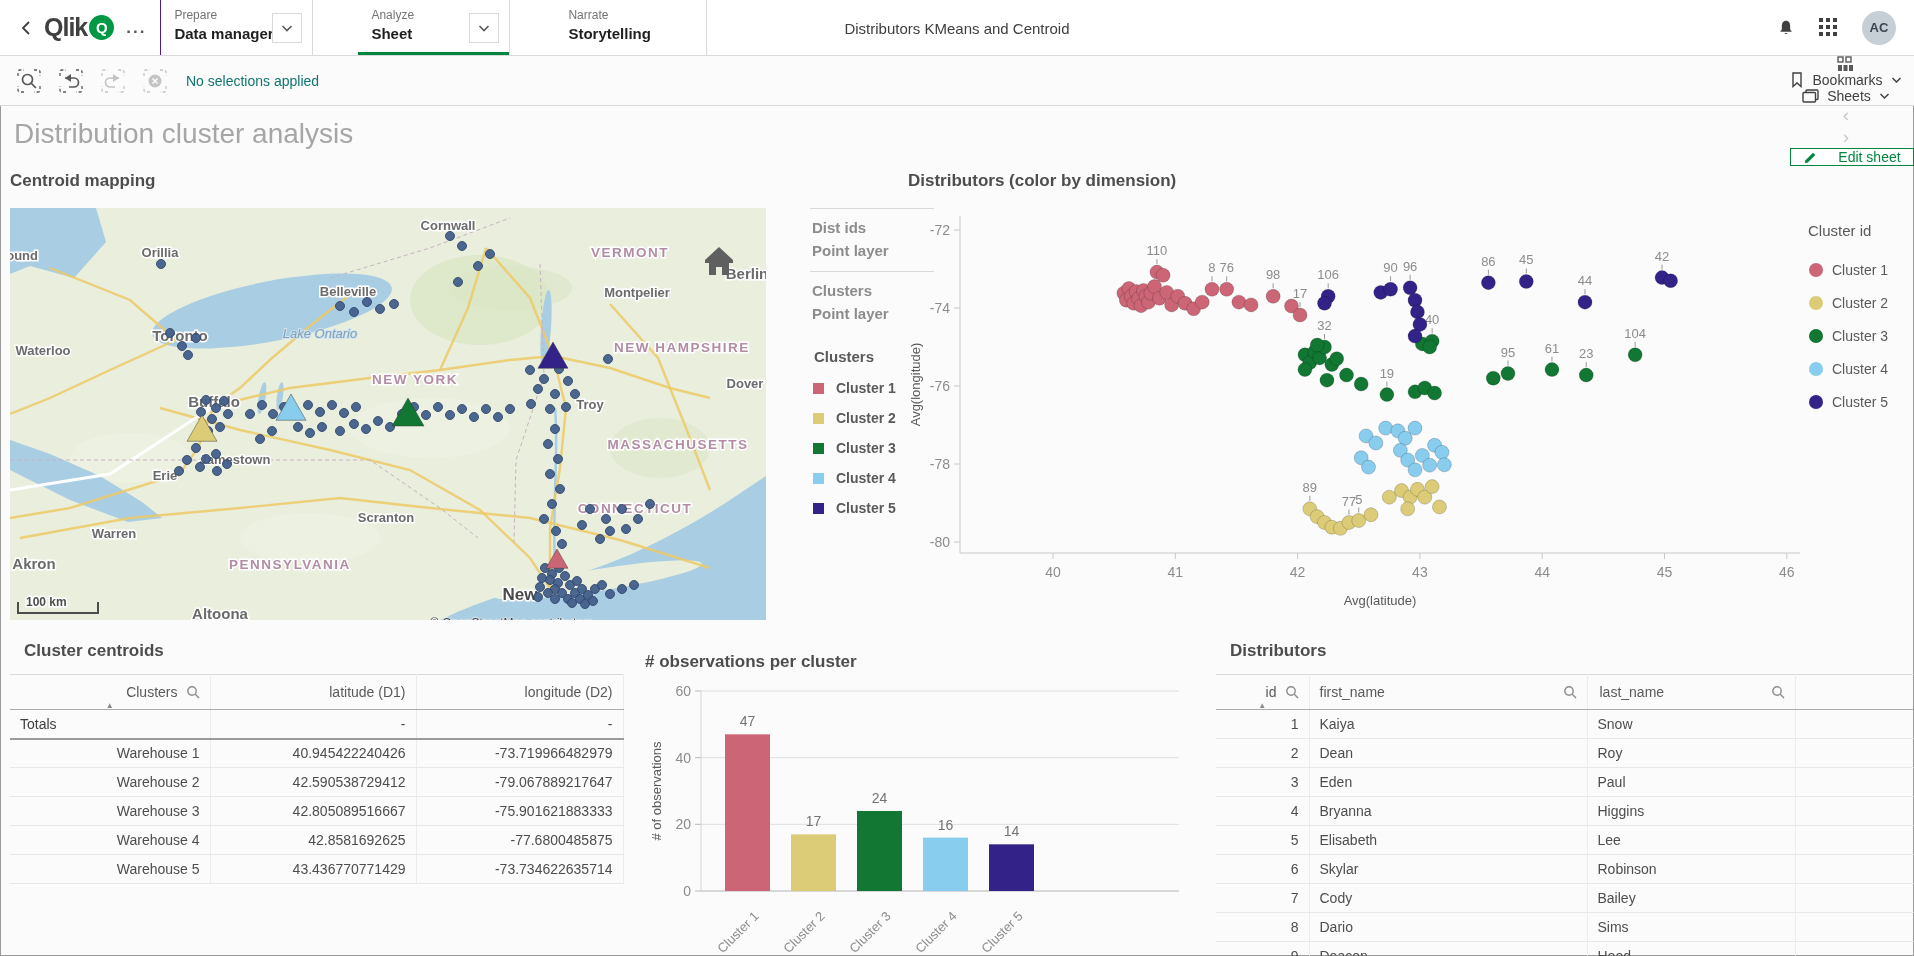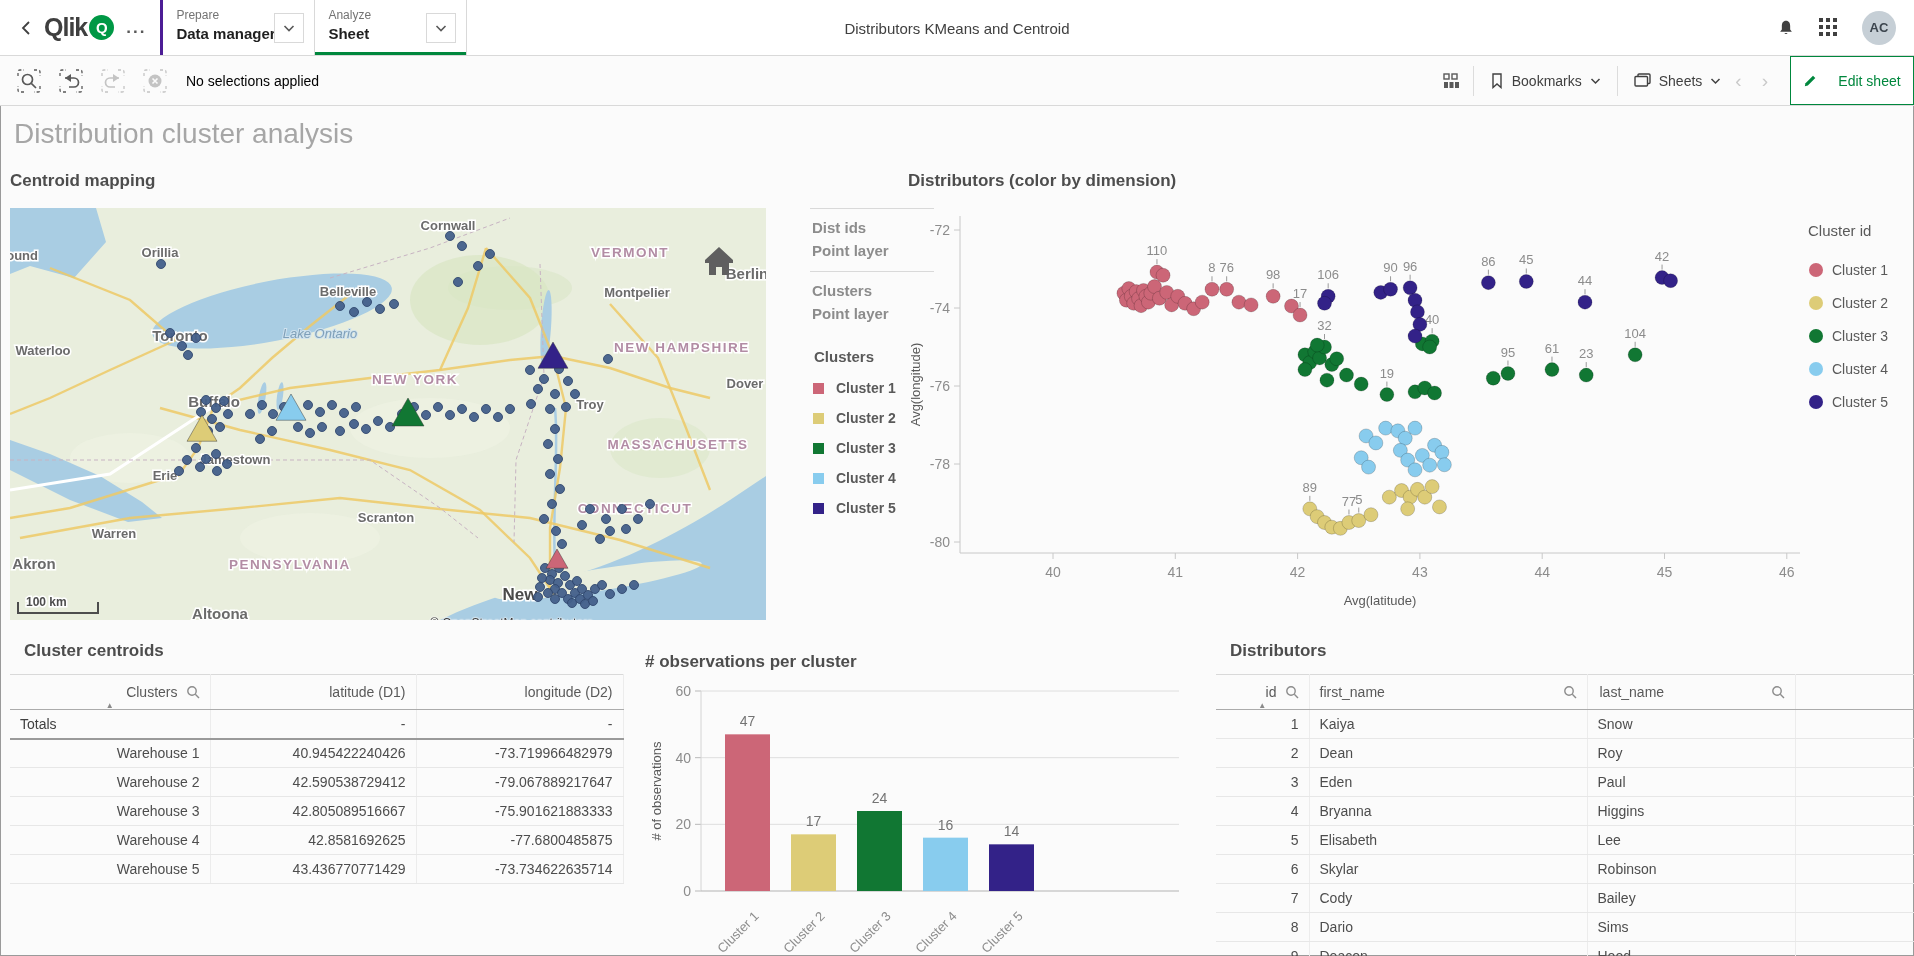--- a/index.html
+++ b/index.html
@@ -8,39 +8,39 @@
   
   .topbar{position:absolute;top:0;left:0;right:0;height:55px;background:#fff;
     border-bottom:1px solid #d9d9d9;display:flex;align-items:stretch;}
   .tb-left{display:flex;align-items:center;padding-left:14px;}
   .back-btn{width:26px;height:26px;display:flex;align-items:center;justify-content:center;cursor:pointer;}
   .logo{display:flex;align-items:center;margin-left:4px;cursor:pointer;}
   .logo-text{font-size:25px;font-weight:700;color:#3f3f3f;letter-spacing:-1px;}
   .logo-q{width:25px;height:25px;border-radius:50%;background:#009845;color:#fff;font-size:15px;
     font-weight:700;display:flex;align-items:center;justify-content:center;margin-left:2px;}
   .more-dots{color:#595959;font-size:17px;font-weight:700;letter-spacing:2px;margin:0 14px 0 12px;cursor:pointer;}
-  .topnav{display:flex;align-items:stretch;border-left:3px solid #4c1d95;}
+  .topnav{display:flex;align-items:stretch;border-left:1px solid #4c1d95;gap:45px;}
   .nav-sec{position:relative;width:152px;border-right:1px solid #d9d9d9;padding:8px 0 0 13px;box-sizing:border-box;cursor:pointer;}
   .nav-label{font-size:12px;color:#737373;line-height:14px;}
   .nav-value{font-size:15px;font-weight:700;color:#1f1f1f;line-height:20px;margin-top:2px;}
   .nav-sec.active::after{content:"";position:absolute;left:0;right:0;bottom:0;height:3px;background:#00873d;}
   .nav-chev{position:absolute;right:10px;top:13px;width:28px;height:28px;border:1px solid #d9d9d9;
     display:flex;align-items:center;justify-content:center;background:#fff;}
   .tb-title{position:absolute;left:50%;top:50%;transform:translate(-50%,-50%);
     font-size:15px;color:#404040;white-space:nowrap;}
   .tb-right{margin-left:auto;display:flex;align-items:center;gap:24px;padding-right:18px;}
   .avatar{width:34px;height:34px;border-radius:50%;background:#c6cfd6;color:#3c454e;
     font-size:13px;font-weight:700;display:flex;align-items:center;justify-content:center;cursor:pointer;}
   .icon-btn{cursor:pointer;display:flex;align-items:center;}
   
   .toolbar{position:absolute;top:56px;left:0;right:0;height:50px;background:#fbfbfb;
     border-bottom:1px solid #d9d9d9;display:flex;align-items:center;padding-left:14px;box-sizing:border-box;}
   .sel-icons{display:flex;align-items:center;gap:12px;}
-  .sel-status{font-size:14px;color:#000000;margin-left:16px;}
-  .toolbar-right{margin-left:auto;display:flex;align-items:center;height:100%;}
+  .sel-status{font-size:14px;color:#0f766e;margin-left:16px;}
+  .toolbar-right{margin-left:auto;display:flex;align-items:center;height:100%;flex-direction:column;}
   .tb-divider{width:1px;height:30px;background:#dcdcdc;margin:0 12px;}
   .tb-btn{display:flex;align-items:center;gap:8px;font-size:14px;color:#404040;cursor:pointer;padding:0 4px;}
   .nav-arrow{font-size:19px;color:#c9c9c9;margin:0 10px;cursor:default;}
   .edit-btn{height:100%;width:124px;border:1px solid #00873d;background:#fff;box-sizing:border-box;
     display:flex;align-items:center;justify-content:center;gap:20px;color:#00873d;font-size:14px;cursor:pointer;margin-left:12px;}
   
   .sheet{position:absolute;top:106px;left:0;right:0;bottom:0;}
   .sheet-title{position:absolute;left:14px;top:12px;margin:0;font-size:28px;font-weight:400;color:#a6a6a6;}
   .panel{position:absolute;}
   .panel h2{margin:0;font-size:17px;font-weight:700;color:#4d4d4d;line-height:26px;}
@@ -115,20 +115,24 @@
           </span>
         </div>
         <div class="nav-sec active">
           <div class="nav-label">Analyze</div>
           <div class="nav-value">Sheet</div>
           <span class="nav-chev">
             <svg width="12" height="9" viewBox="0 0 12 9">
               <polyline points="1.5,2 6,6.5 10.5,2" fill="none" stroke="#595959" stroke-width="1.6"></polyline>
             </svg>
           </span>
+        </div>
+        <div class="nav-sec">
+          <div class="nav-label">Narrate</div>
+          <div class="nav-value">Storytelling</div>
         </div>
       </nav>
     <div class="tb-title">Distributors KMeans and Centroid</div>
     <div class="tb-right">
       <span class="icon-btn">
         <svg width="18" height="18" viewBox="0 0 16 16">
           <path d="M8 1.5 C5.4 1.5 4.3 3.6 4.3 6.3 L4.3 9.4 L2.8 11.4 L13.2 11.4 L11.7 9.4 L11.7 6.3 C11.7 3.6 10.6 1.5 8 1.5 Z" fill="#404040"></path>
           <path d="M6.6 12.4 a1.5 1.6 0 0 0 2.8 0 Z" fill="#404040"></path>
         </svg>
       </span>

